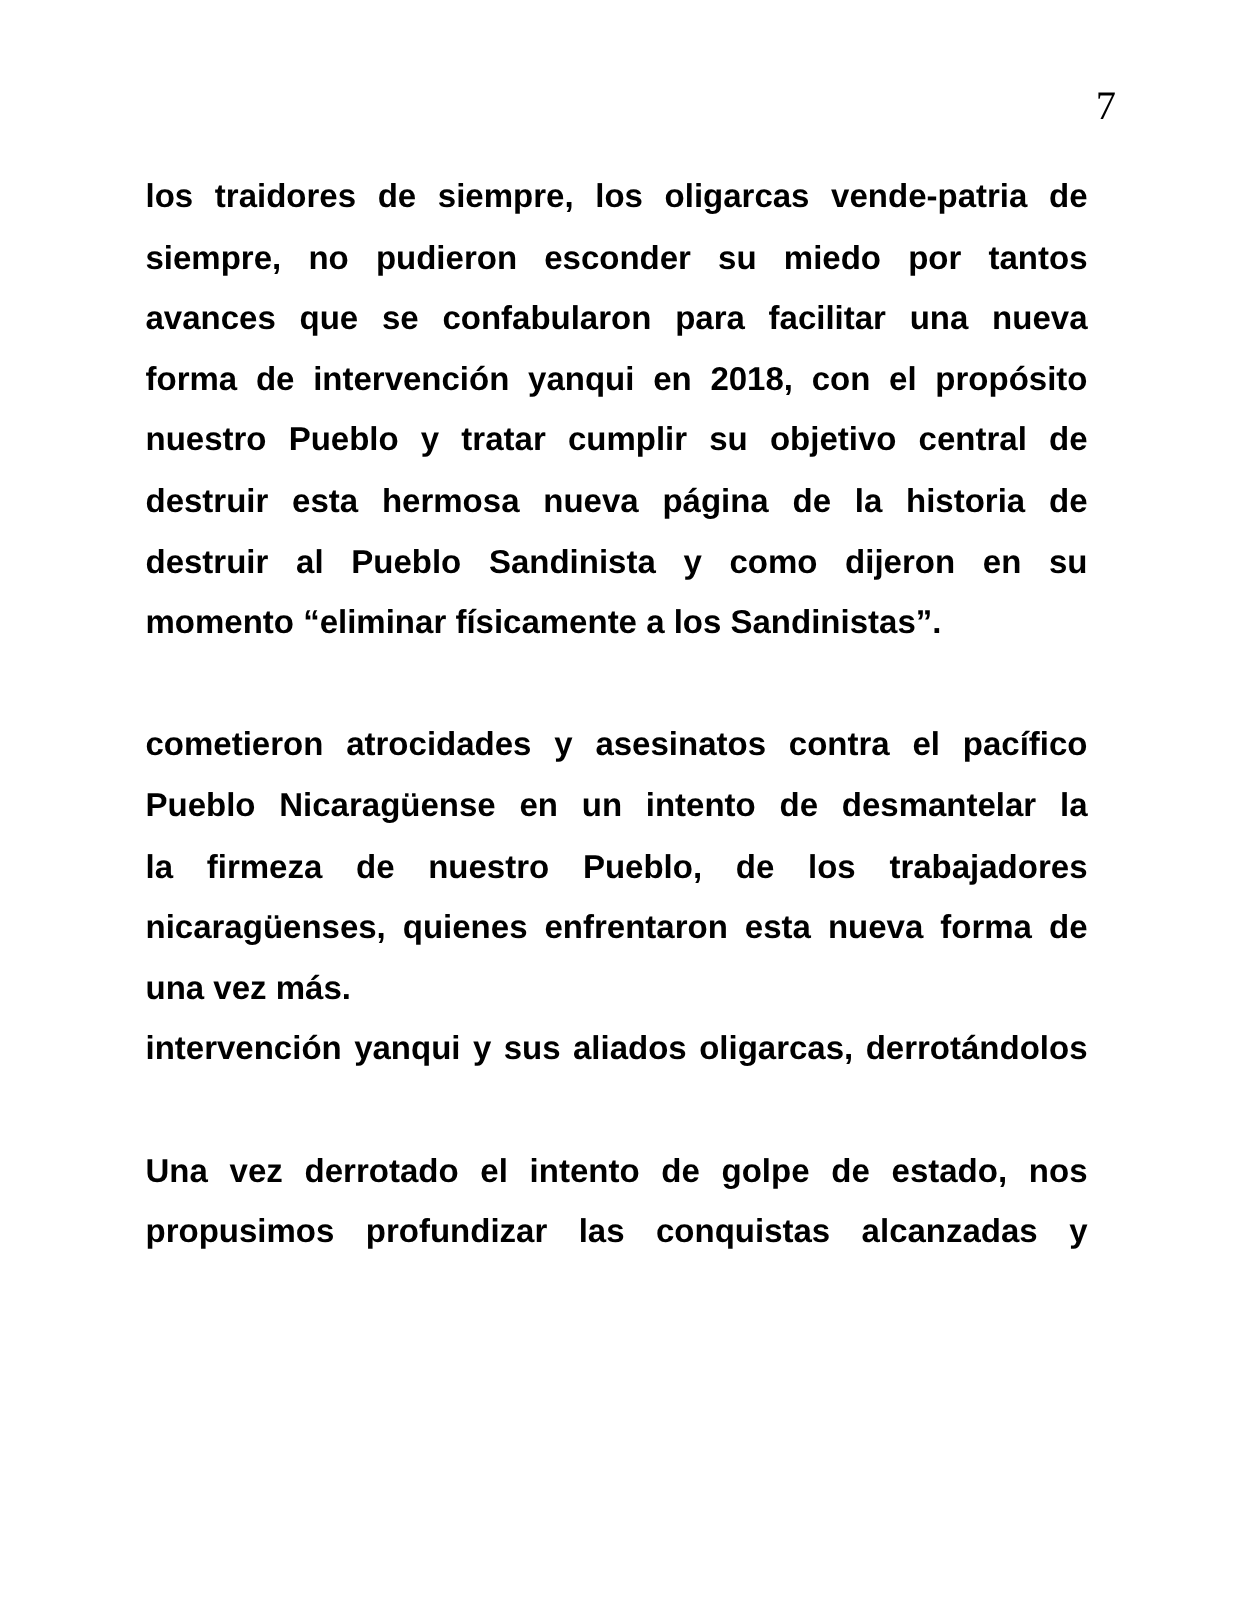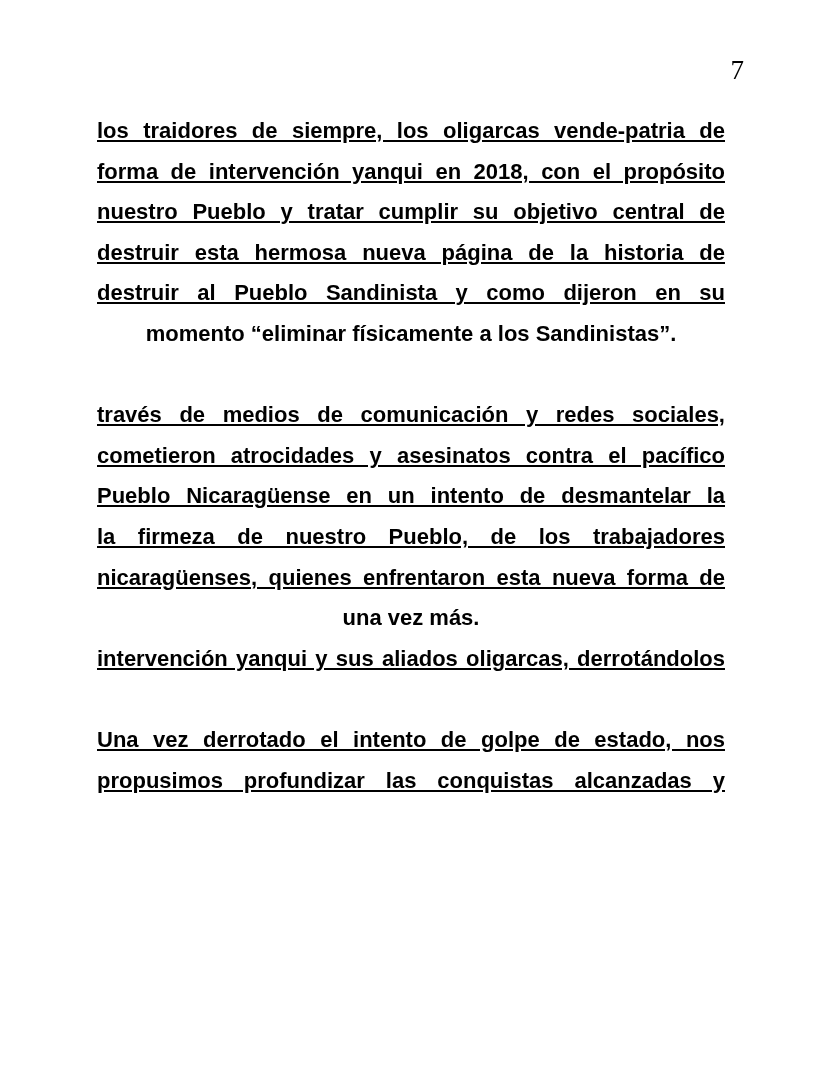--- a/index.html
+++ b/index.html
@@ -38,49 +38,49 @@
   .paragraph.first {
     margin-top: 111px;
   }
   .line {
     font-family: "Liberation Sans", sans-serif;
     font-weight: 700;
     font-size: 22px;
     line-height: 40.6px;
     color: #000000;
     white-space: nowrap;
-    text-align: center;
+    text-align: left;
   }
   .line.j {
     white-space: normal;
     text-align: justify;
     text-align-last: justify;
-    text-decoration: underline;
   }
 </style>
 </head>
 <body>
 
 <div class="page">
 
   <div class="page-number">7</div>
 
   <div class="body-text">
 
     <div class="paragraph first">
       <div class="line j">los traidores de siempre, los oligarcas vende-patria de</div>
+      <div class="line j">siempre, no pudieron esconder su miedo por tantos</div>
+      <div class="line j">avances que se confabularon para facilitar una nueva</div>
       <div class="line j">forma de intervención yanqui en 2018, con el propósito</div>
       <div class="line j">nuestro Pueblo y tratar cumplir su objetivo central de</div>
       <div class="line j">destruir esta hermosa nueva página de la historia de</div>
       <div class="line j">destruir al Pueblo Sandinista y como dijeron en su</div>
       <div class="line">momento “eliminar físicamente a los Sandinistas”.</div>
     </div>
 
     <div class="paragraph">
-      <div class="line j">través de medios de comunicación y redes sociales,</div>
       <div class="line j">cometieron atrocidades y asesinatos contra el pacífico</div>
       <div class="line j">Pueblo Nicaragüense en un intento de desmantelar la</div>
       <div class="line j">la firmeza de nuestro Pueblo, de los trabajadores</div>
       <div class="line j">nicaragüenses, quienes enfrentaron esta nueva forma de</div>
       <div class="line">una vez más.</div>
       <div class="line j">intervención yanqui y sus aliados oligarcas, derrotándolos</div>
     </div>
 
     <div class="paragraph">
       <div class="line j">Una vez derrotado el intento de golpe de estado, nos</div>

